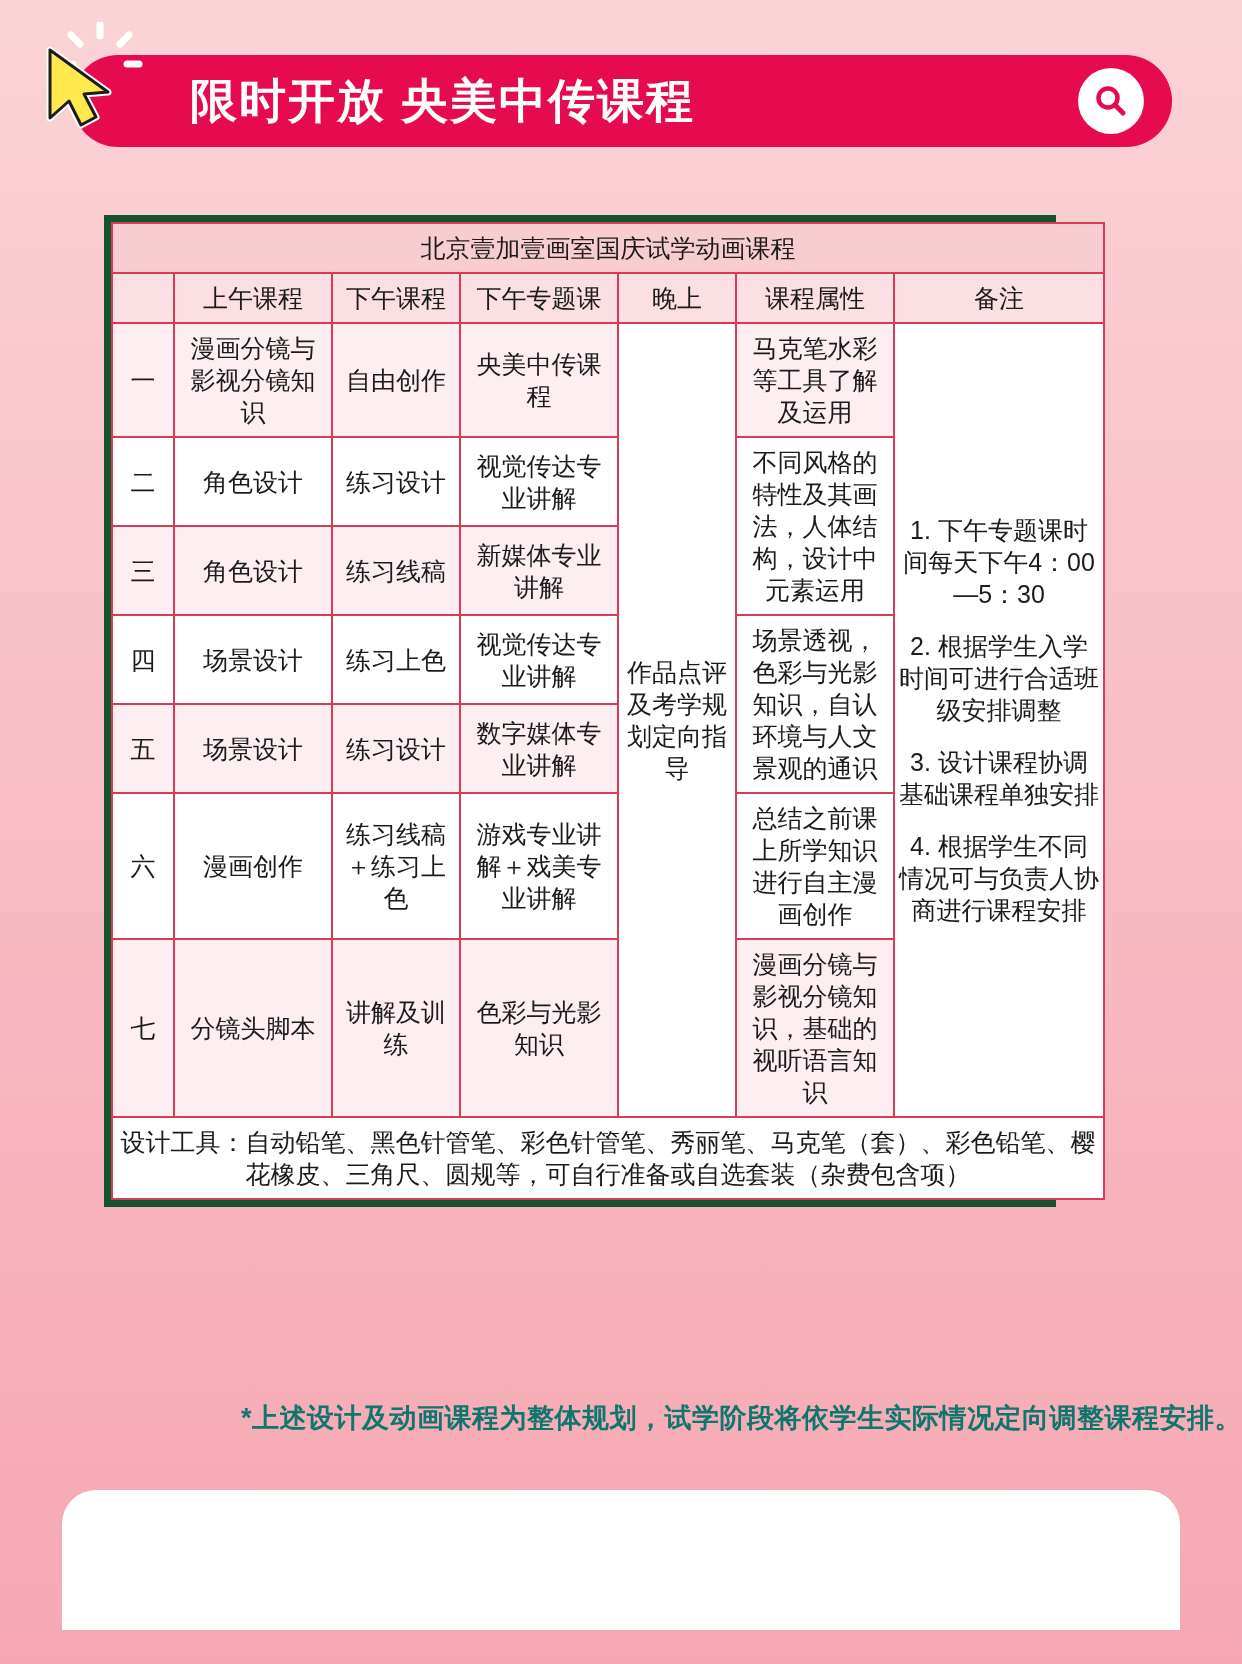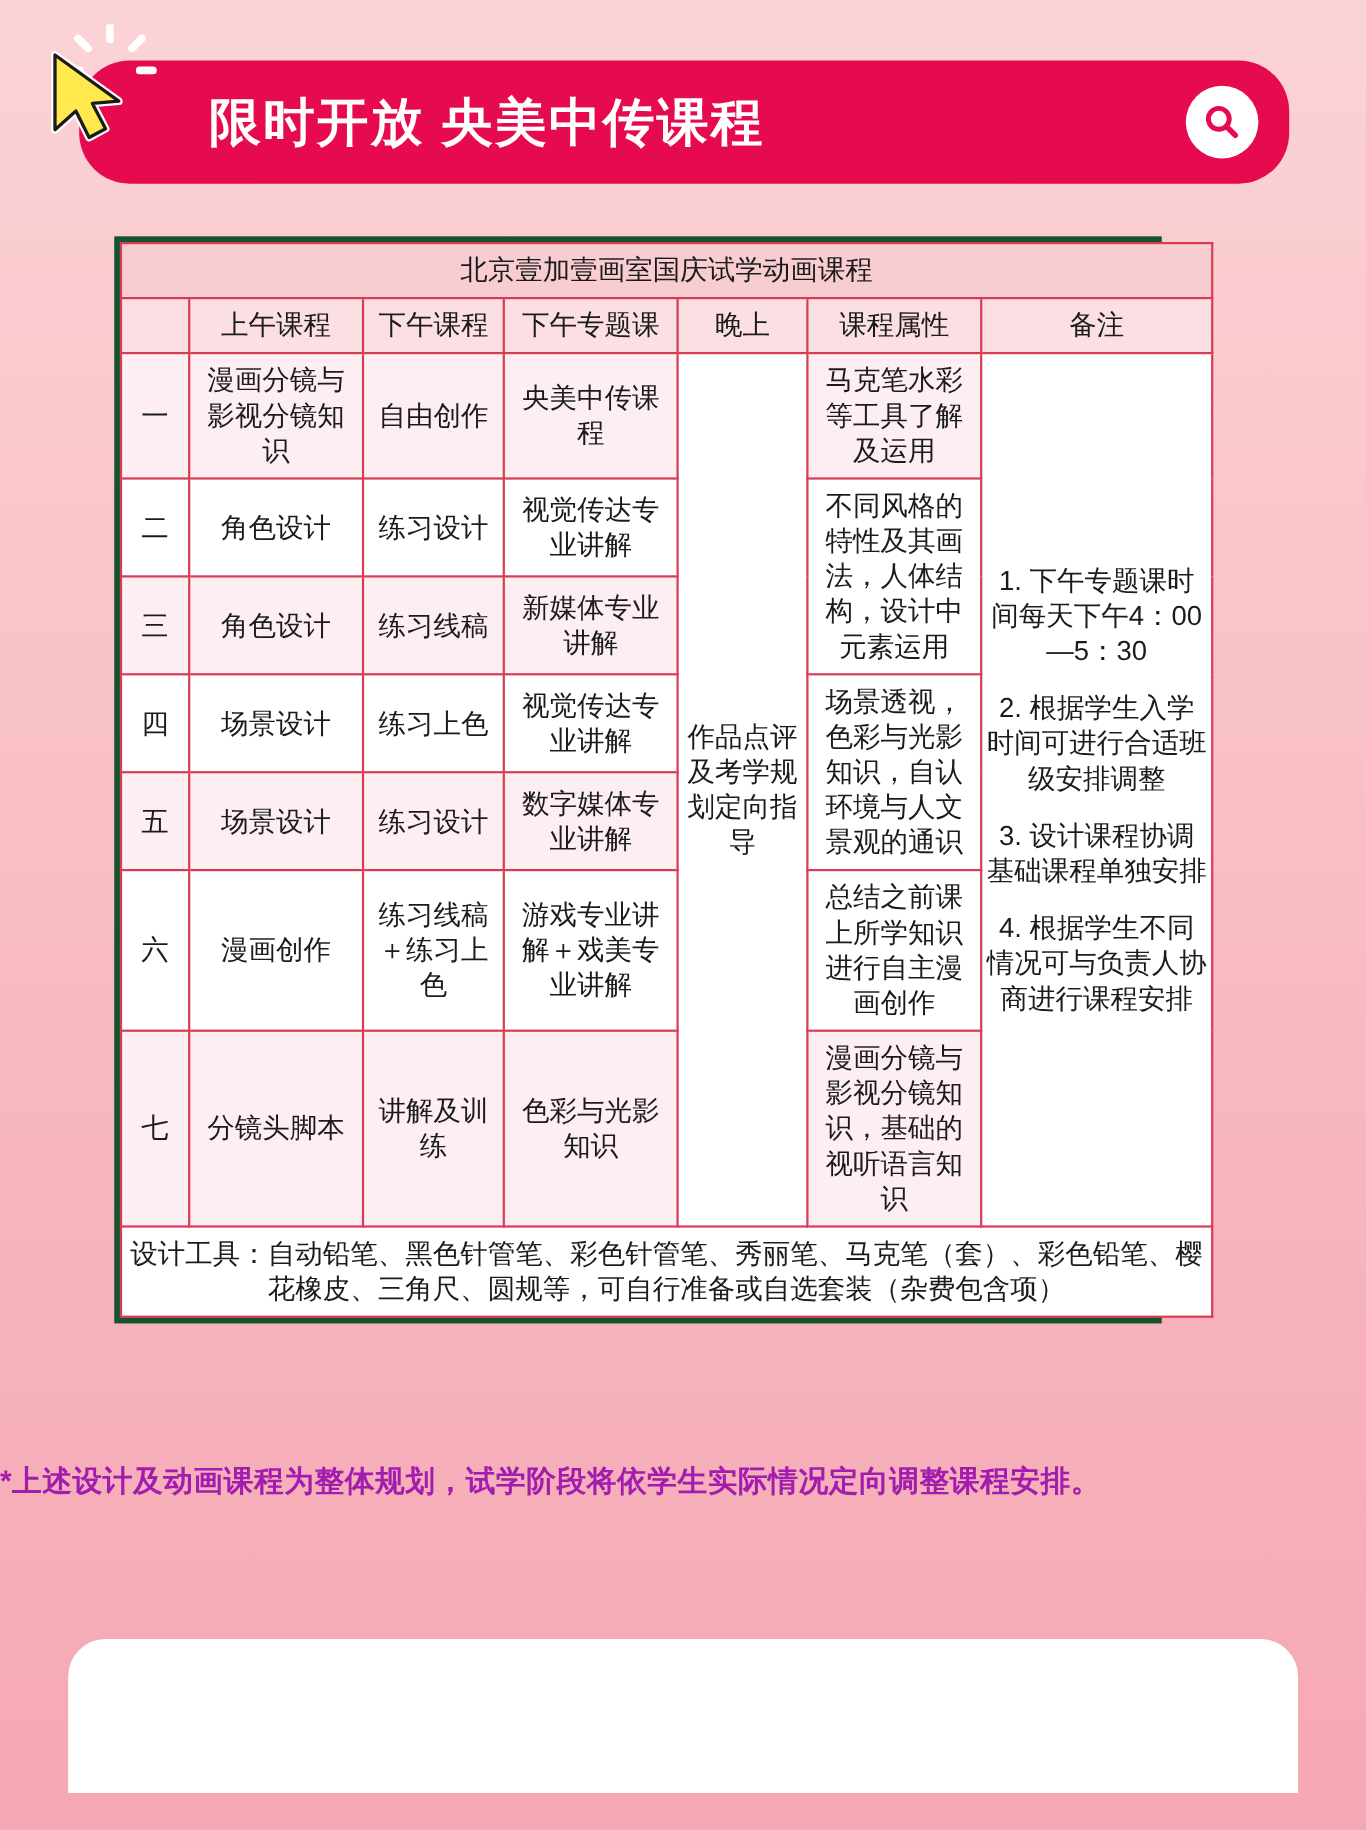--- a/index.html
+++ b/index.html
@@ -14,21 +14,21 @@
     position: relative;
     overflow: hidden;
   }
 
   
   .banner {
     position: absolute;
     left: 72px;
     top: 55px;
     width: 1100px;
-    height: 112px;
+    height: 92px;
     background: #e60b4e;
     border-radius: 46px;
     display: flex;
     align-items: center;
   }
   .banner-title {
     margin-left: 118px;
     color: #ffffff;
     font-size: 47px;
     font-weight: bold;
@@ -66,22 +66,22 @@
     background: #ffffff;
     border-radius: 34px 34px 0 0;
   }
 
   
   .table-wrap {
     position: absolute;
     left: 104px;
     top: 215px;
     width: 952px;
-    border: 5px solid #14532d;
-    background: #737373;
+    border: 7px solid #14532d;
+    background: #0ea5e9;
     box-sizing: border-box;
   }
   table.sched {
     border-collapse: collapse;
     width: 100%;
     table-layout: fixed;
   }
   table.sched td, table.sched th {
     border: 2px solid #d83b55;
     text-align: center;
@@ -144,24 +144,24 @@
     padding: 16px 18px 20px 18px;
     font-size: 27px;
     line-height: 1.45;
     background: #ffffff;
   }
 
   
   .footnote {
     position: absolute;
     left: 0;
-    top: 1328px;
+    top: 1400px;
     width: 1242px;
-    text-align: left;
-    color: #a21caf;
+    text-align: right;
+    color: #0f766e;
     font-size: 27px;
     font-weight: bold;
     letter-spacing: 0.5px;
   }
 </style>
 </head>
 <body>
 
 <div class="banner">
   <div class="banner-title">限时开放 央美中传课程</div>

